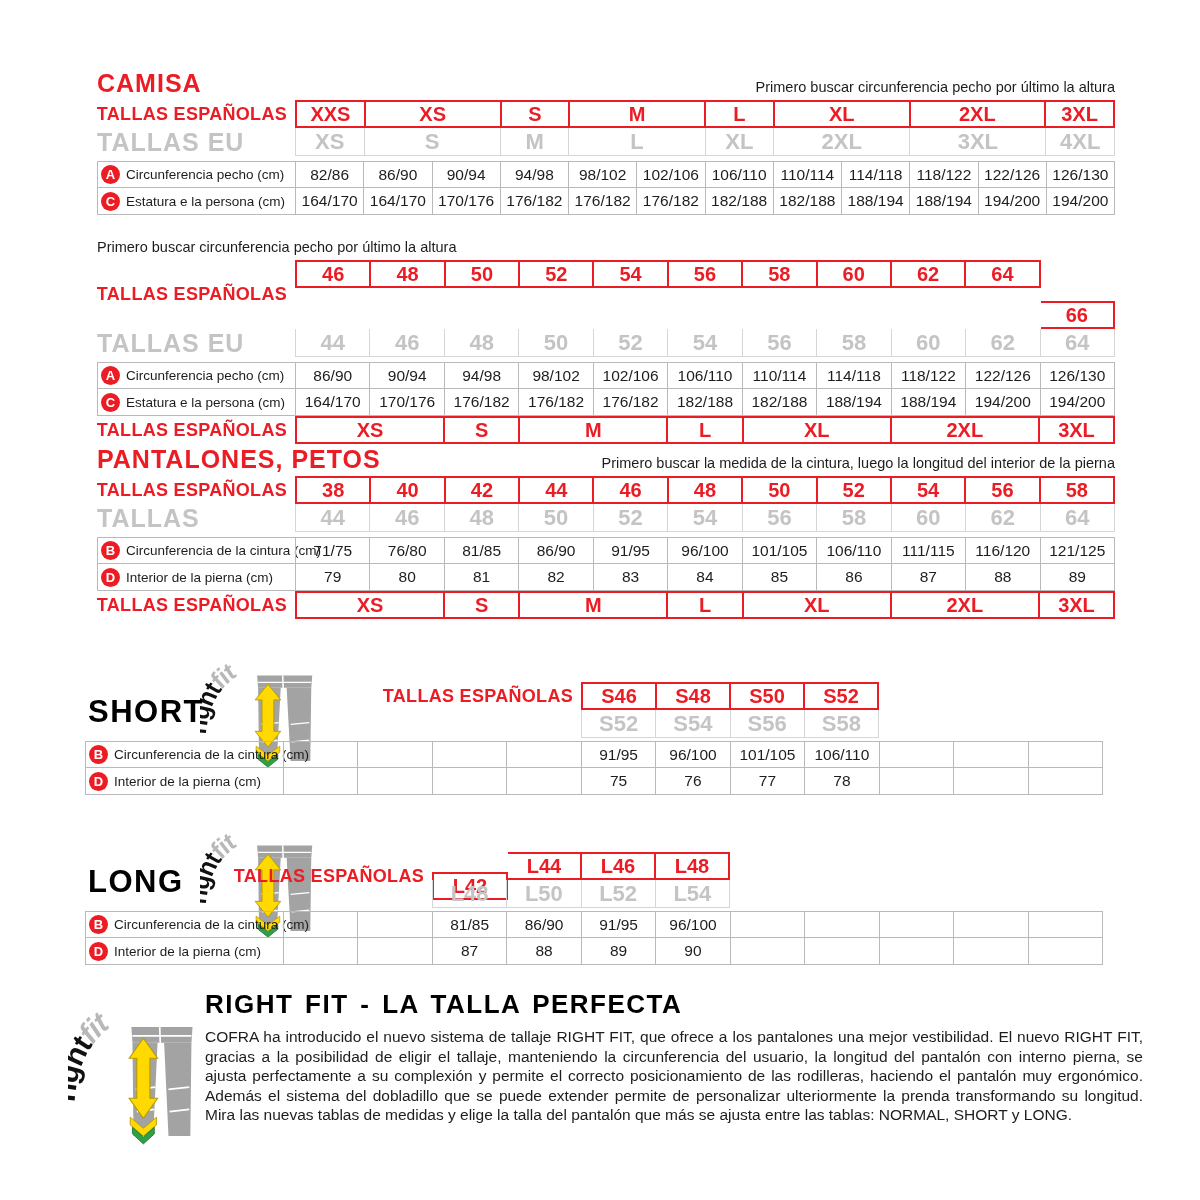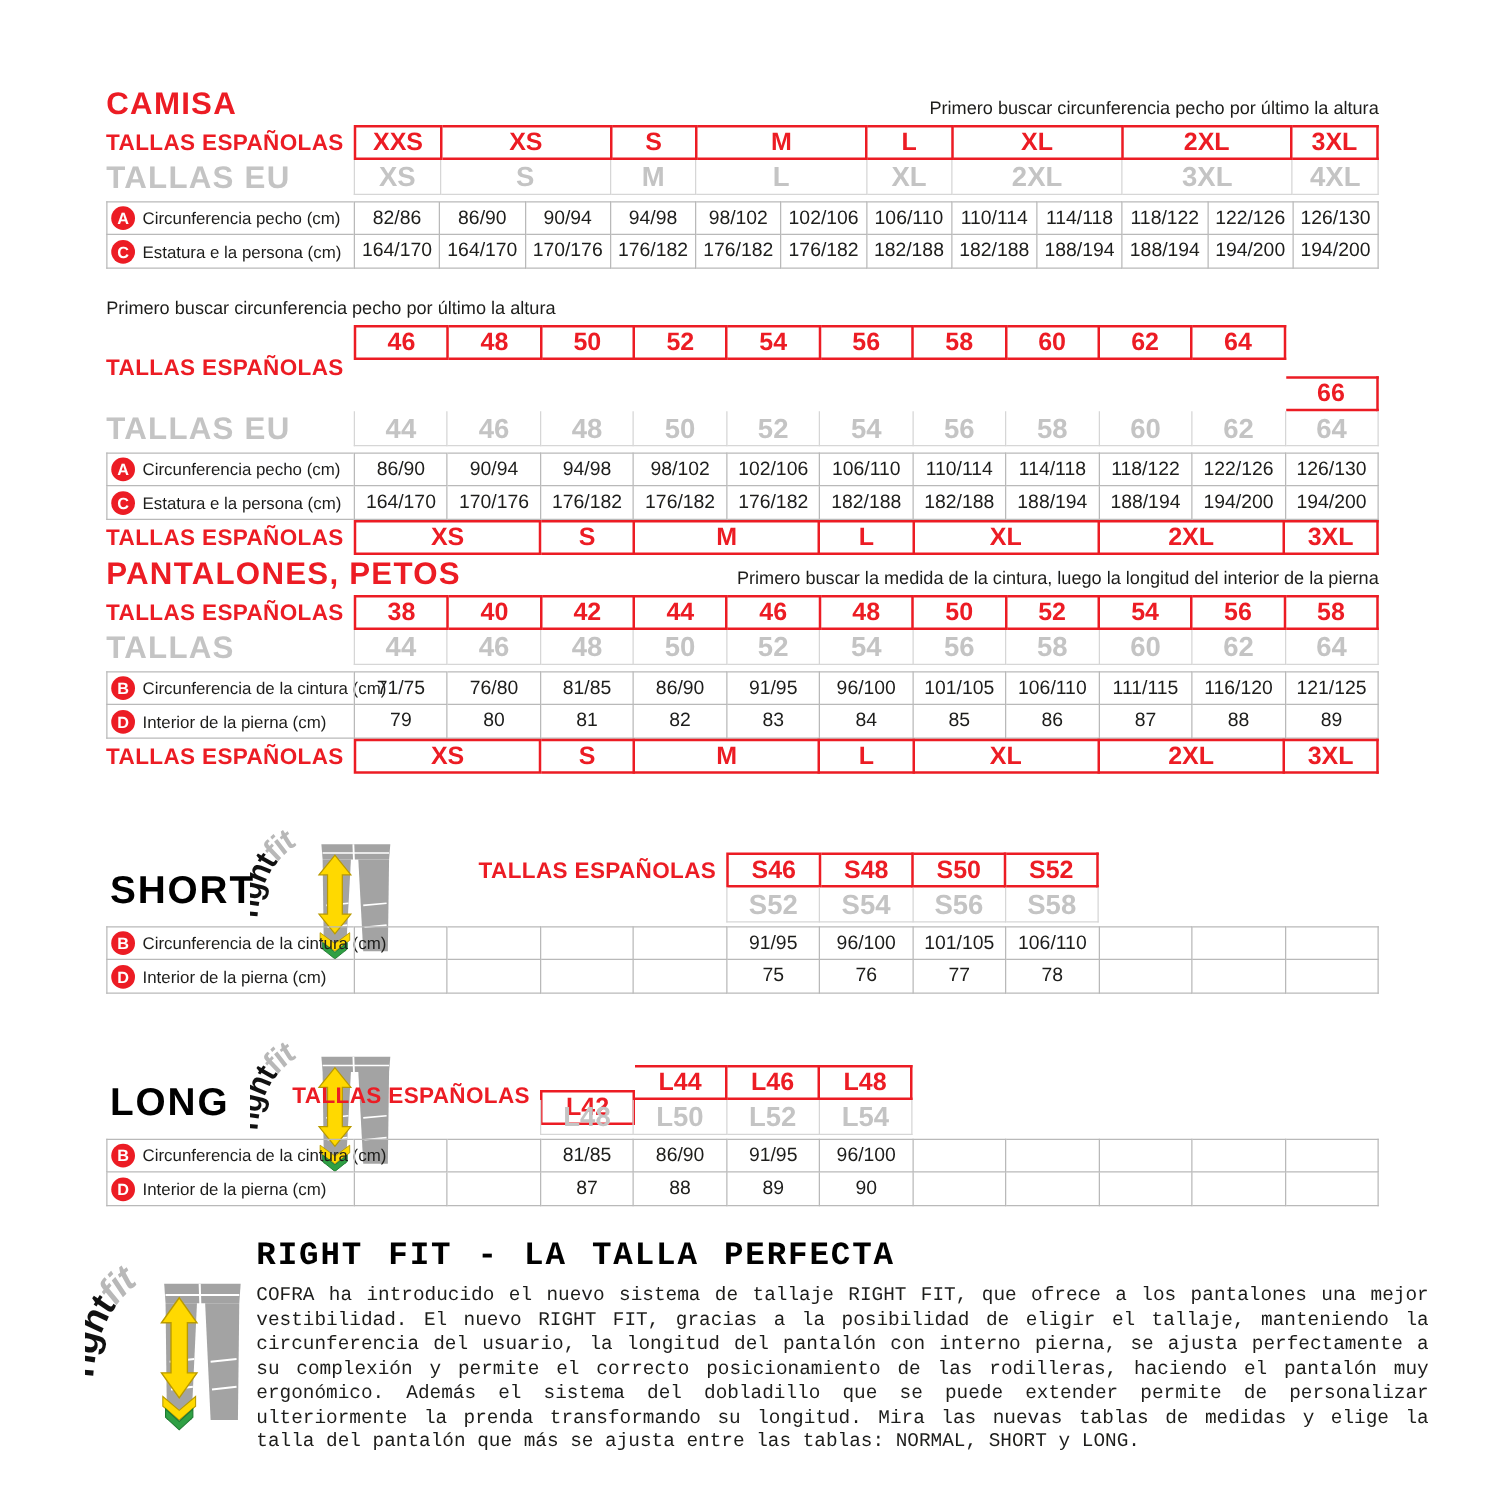--- a/index.html
+++ b/index.html
@@ -4,21 +4,21 @@
 <style>
   * { box-sizing: border-box; margin: 0; padding: 0; }
   html, body { width: 1200px; height: 1200px; }
   body {
     position: relative;
     background: #ffffff;
     font-family: "Liberation Sans", sans-serif;
     color: #1d1d1b;
     overflow: hidden;
   }
-  .table-section { position: absolute; left: 0; width: 1170px; }
+  .table-section { position: absolute; left: 0; width: 1170px; padding-left: 12px; }
   .sec-head {
     display: flex; justify-content: space-between; align-items: flex-end;
     margin-left: 85px; width: 1018px; height: 30px; margin-bottom: 2px;
   }
   .title { color: #ec1c24; font-size: 25px; font-weight: bold; letter-spacing: 1px; }
   .note { font-size: 14.5px; color: #1d1d1b; padding-bottom: 3px; }
 
   .trow { display: flex; margin-left: 85px; width: 1018px; }
   .tlabel { width: 198px; flex: none; display: flex; align-items: center; }
   .red-row-label {
@@ -68,21 +68,21 @@
   .sl-logo { position: absolute; left: 200px; top: -4px; width: 128px; height: 124px; }
   .tlabel-flex {
     flex: none; display: flex; align-items: center; justify-content: flex-end;
     padding-right: 8px; white-space: nowrap;
   }
   .w-short { width: 496px; }
   .w-long { width: 347px; }
   .tcells-fixed { flex: none; width: 298px; }
 
   
-  .rf-section { position: absolute; left: 0; top: 985px; width: 1196px; height: 200px; font-family: Liberation Mono, monospace; }
+  .rf-section { position: absolute; left: 0; top: 985px; width: 1196px; height: 200px; }
   .rf-logo-big { position: absolute; left: 68px; top: 2px; width: 142px; height: 158px; }
   .rf-heading {
     position: absolute; left: 205px; top: 4px;
     font-size: 26px; font-weight: bold; letter-spacing: 1.5px; word-spacing: 3px; color: #000;
   }
   .rf-paragraph {
     position: absolute; left: 205px; top: 42px; width: 938px;
     font-size: 15.5px; line-height: 19.5px; text-align: justify; color: #1d1d1b;
   }
 </style>

